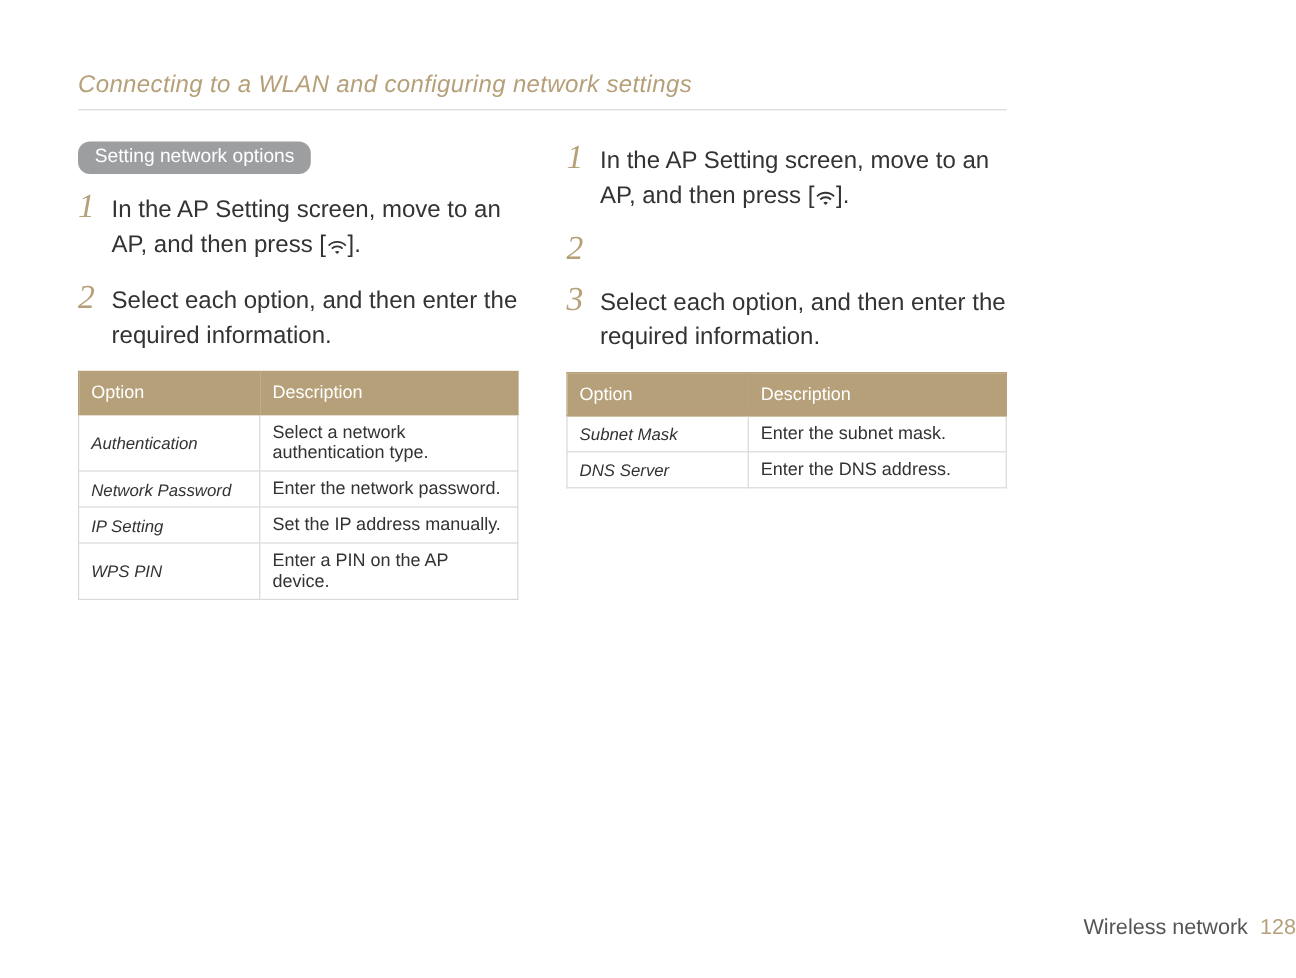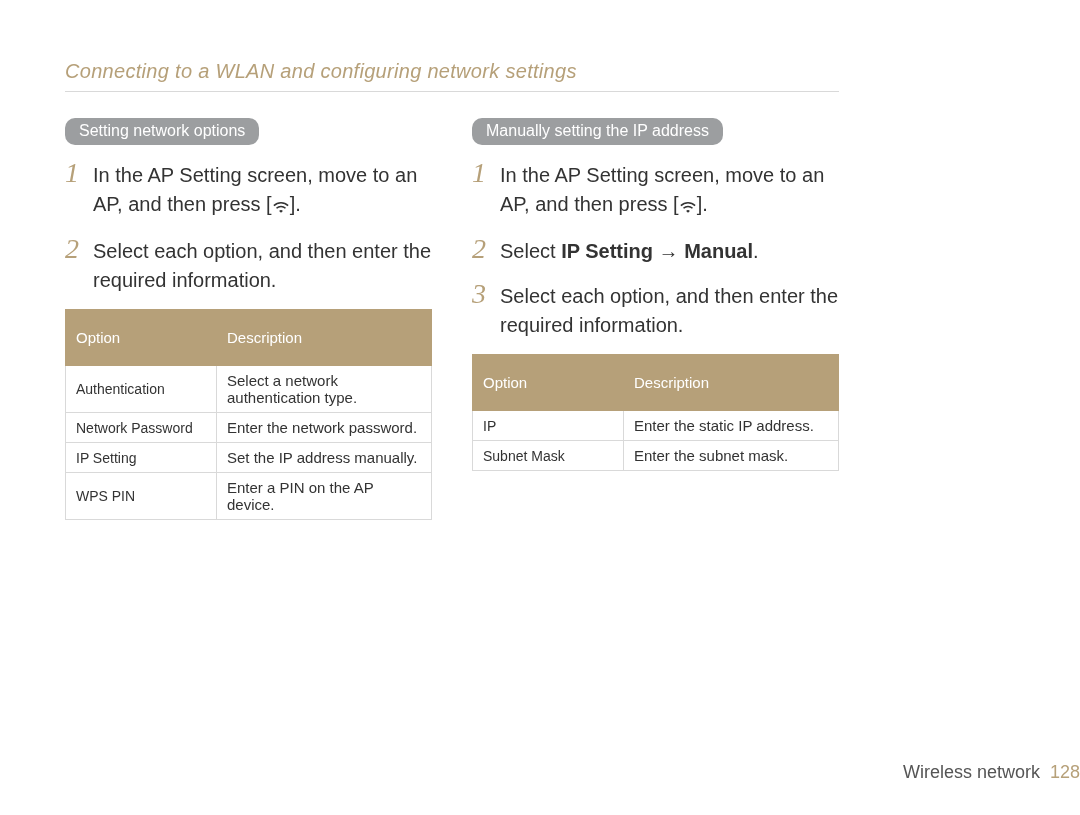--- a/index.html
+++ b/index.html
@@ -81,34 +81,35 @@
     width: 100%;
     border-collapse: collapse;
     margin-top: 6px;
     font-size: 15px;
   }
   table.opts th {
     background: #b6a079;
     color: #fff;
     text-align: left;
     font-weight: 400;
-    padding: 19px 10px;
+    padding: 9px 10px;
     border: 1px solid #b6a079;
   }
   table.opts td {
     padding: 6px 10px;
     border-bottom: 1px solid #d9d9d9;
     border-left: 1px solid #d9d9d9;
     border-right: 1px solid #d9d9d9;
     color: #333;
   }
   table.opts td.optcell {
     font-size: 14px;
     width: 130px;
     white-space: nowrap;
+    font-style: italic;
   }
   .footer {
     position: absolute;
     bottom: 32px;
     width: 1080px;
     left: 0;
     text-align: right;
     font-size: 18px;
     color: #555;
   }
@@ -167,60 +168,56 @@
           </tr>
           <tr>
             <td class="optcell">WPS PIN</td>
             <td>Enter a PIN on the AP device.</td>
           </tr>
         </tbody>
       </table>
     </div>
 
     <div class="col">
-      <div class="pill">Manually setting the IP address</div>
 
       <div class="step">
         <div class="step-num">1</div>
         <div class="step-text">
           <span>In the AP Setting screen, move to an AP, and then press [</span><span class="wifi-icon"><svg width="18" height="14" viewBox="0 0 24 18">
                 <path d="M12 18 L9.5 15.5 C10.9 14.1 13.1 14.1 14.5 15.5 Z" fill="#333"></path>
                 <path d="M6 12 C9.3 8.7 14.7 8.7 18 12" stroke="#333" stroke-width="2" fill="none"></path>
                 <path d="M2.5 8.5 C7.8 3.2 16.2 3.2 21.5 8.5" stroke="#333" stroke-width="2" fill="none"></path>
               </svg></span><span>].</span>
         </div>
       </div>
 
       <div class="step">
         <div class="step-num">2</div>
-        <div class="step-text">
-          <span>Select </span><span class="bold">IP Setting</span><span> → </span><span class="bold">Manual</span><span>.</span>
-        </div>
       </div>
 
       <div class="step">
         <div class="step-num">3</div>
         <div class="step-text">Select each option, and then enter the required information.</div>
       </div>
 
       <table class="opts">
         <thead>
           <tr>
             <th>Option</th>
             <th>Description</th>
           </tr>
         </thead>
         <tbody>
           <tr>
-            <td class="optcell">IP</td>
-            <td>Enter the static IP address.</td>
-          </tr>
-          <tr>
             <td class="optcell">Subnet Mask</td>
             <td>Enter the subnet mask.</td>
+          </tr>
+          <tr>
+            <td class="optcell">DNS Server</td>
+            <td>Enter the DNS address.</td>
           </tr>
         </tbody>
       </table>
     </div>
 
   </div>
 
   <div class="footer">
     <span>Wireless network</span>&nbsp;&nbsp;<span class="pnum">128</span>
   </div>

